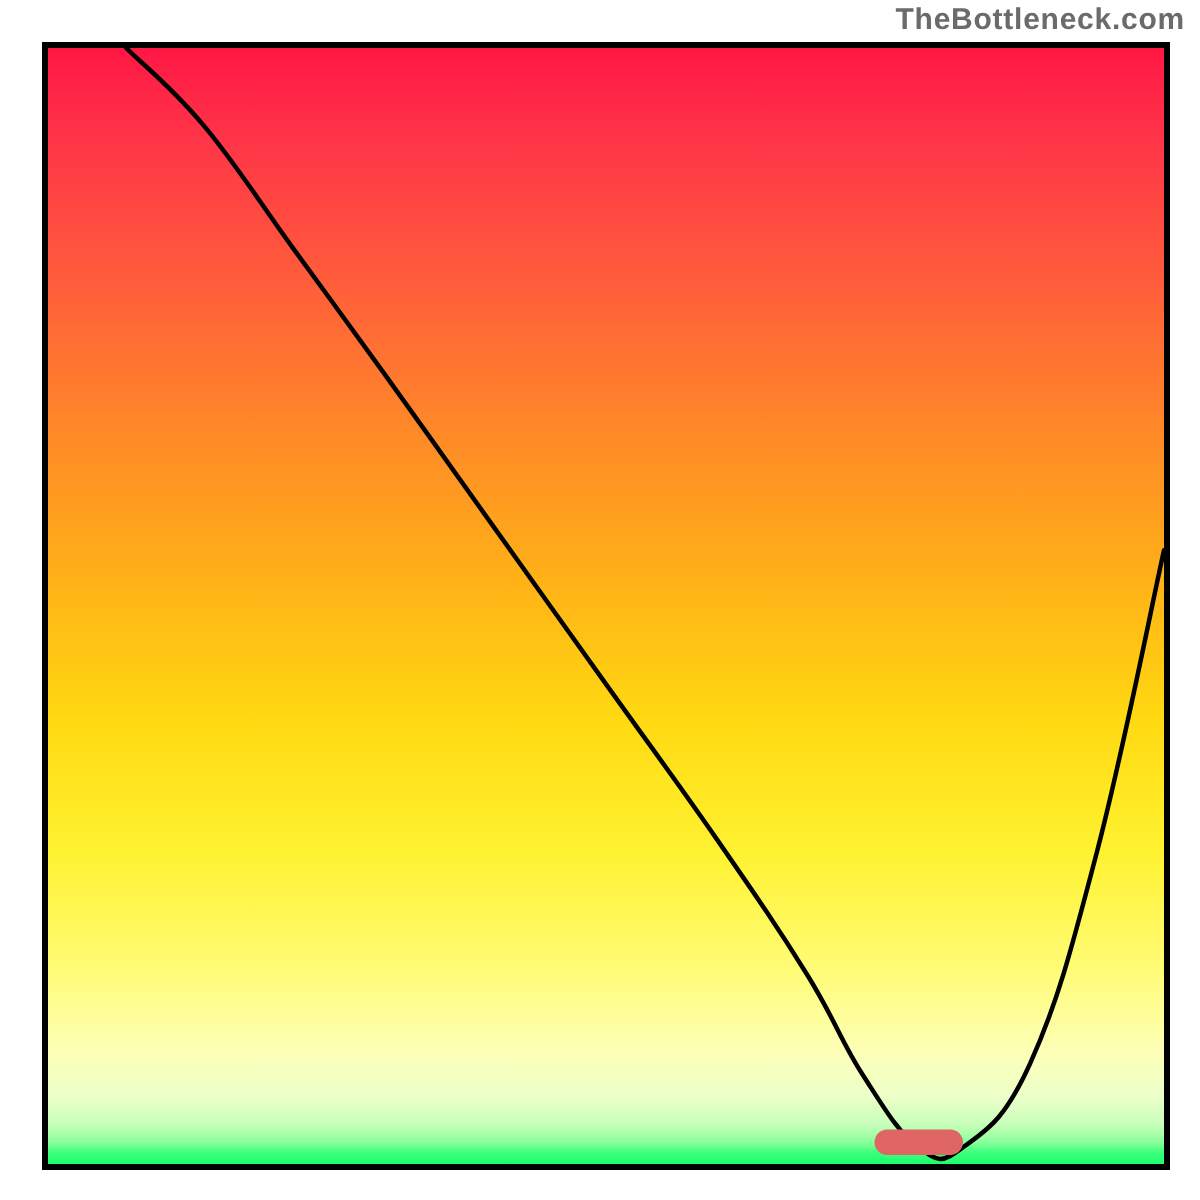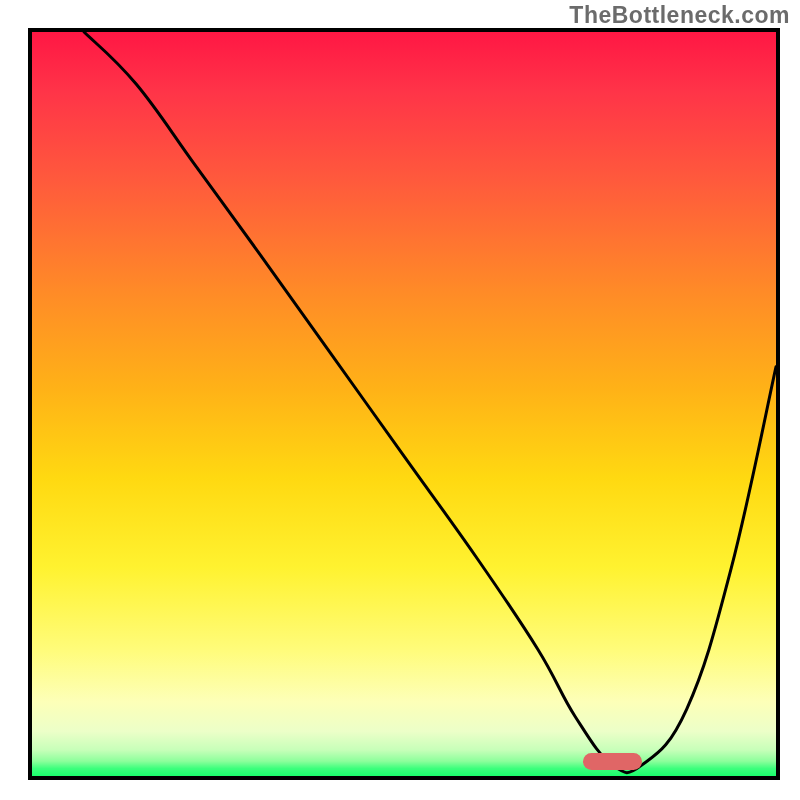--- a/index.html
+++ b/index.html
@@ -12,21 +12,21 @@
   }
   .container {
     position: relative;
     width: 800px;
     height: 800px;
   }
   .watermark {
     position: absolute;
     top: 2px;
     right: 10px;
-    font-size: 23px;
+    font-size: 20px;
     font-weight: bold;
     color: #6b6b6b;
     letter-spacing: 0.5px;
   }
   .plot-area {
     position: absolute;
     left: 28px;
     top: 28px;
     width: 744px;
     height: 744px;

